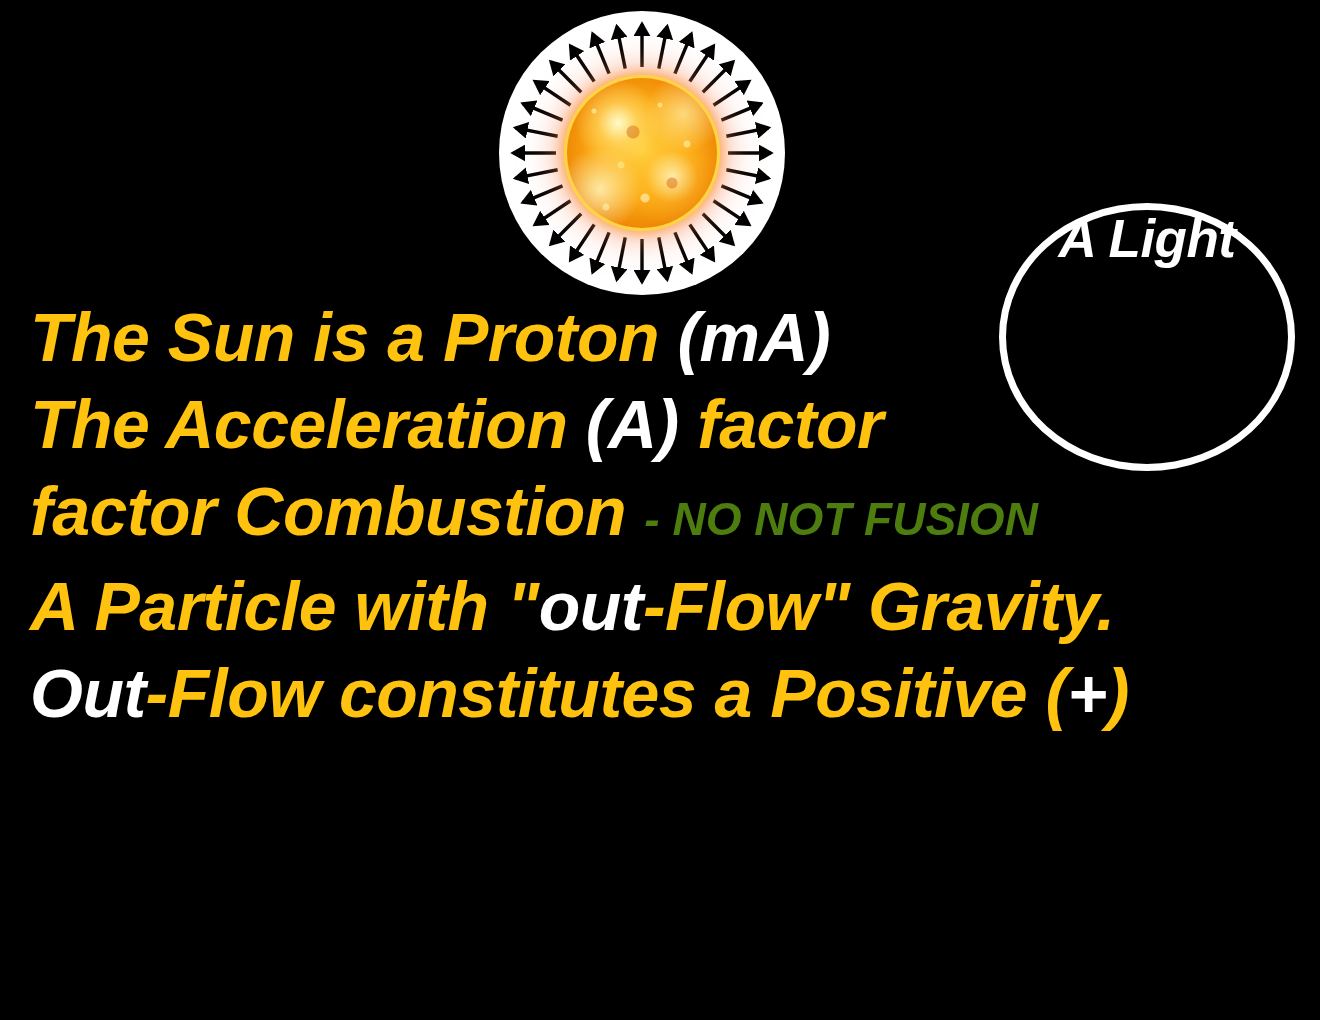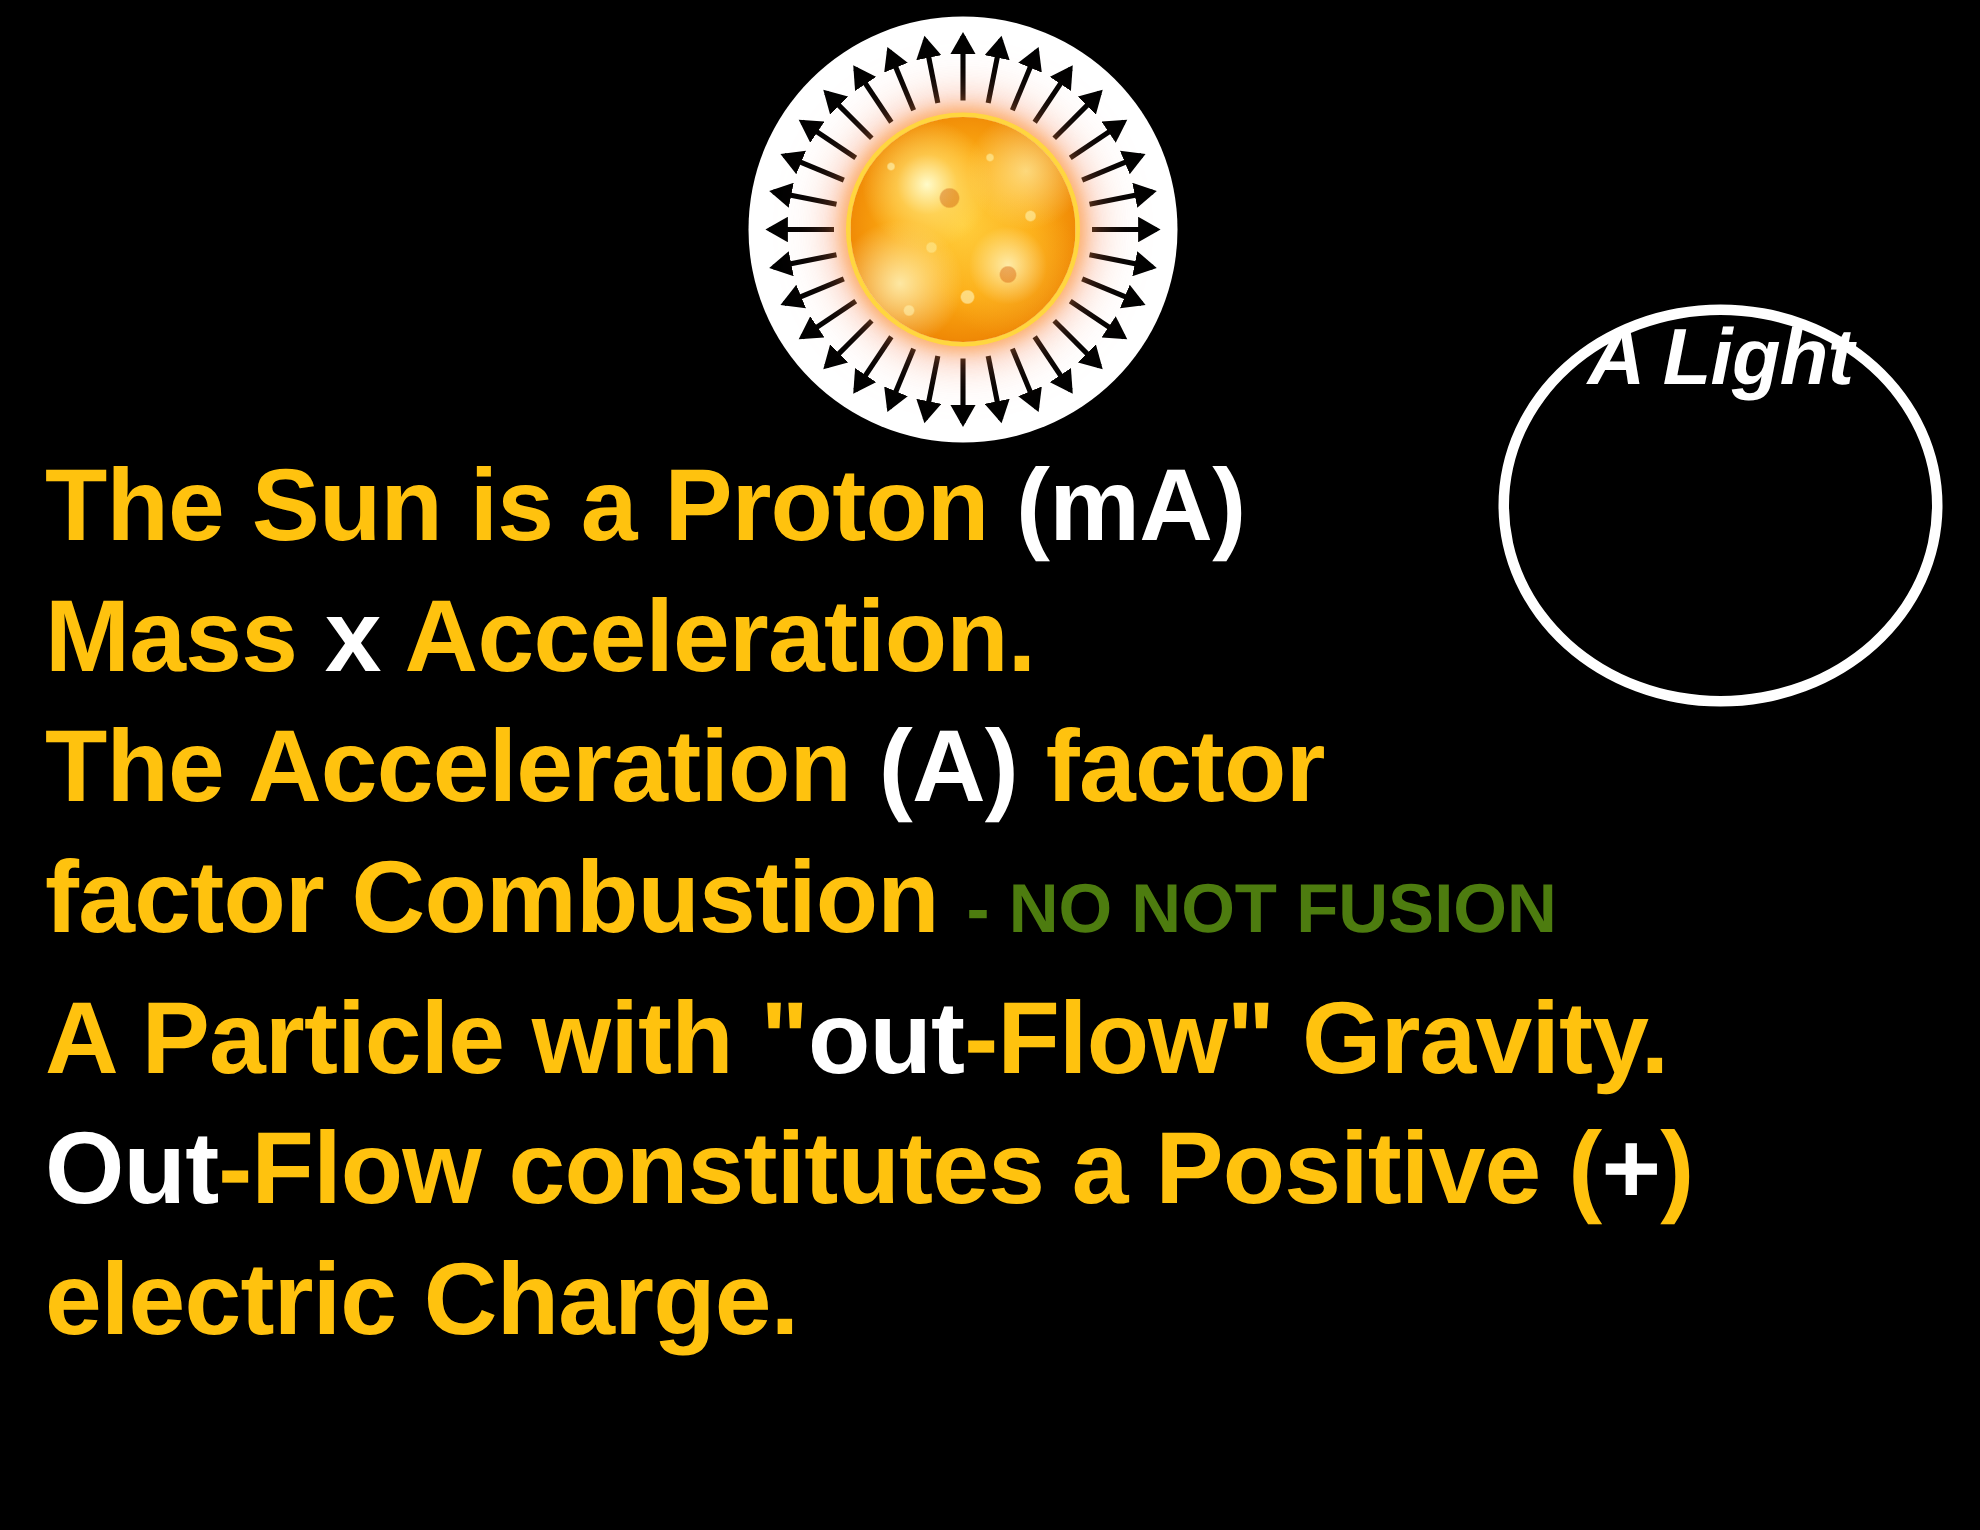--- a/index.html
+++ b/index.html
@@ -73,20 +73,21 @@
 
   
   #caption-block {
     position: absolute;
     left: 30px;
     top: 294px;
     width: 1270px;
   }
   .caption-line {
     font-weight: bold;
+    font-style: italic;
     font-size: 68px;
     line-height: 87px;
     letter-spacing: -0.5px;
     white-space: nowrap;
     color: #FFC20E;
   }
   .w { color: #FFFFFF; }
   .y { color: #FFC20E; }
   .r {
     color: #4d7c0f;
@@ -165,25 +166,23 @@
           <line x1="95.22" y1="70.49" x2="71.33" y2="34.74"></line>
           <line x1="110.09" y1="62.55" x2="93.63" y2="22.82"></line>
           <line x1="126.22" y1="57.65" x2="117.83" y2="15.48"></line>
         </g>
     </svg>
     <div id="sun-core"></div>
   </div>
 
   <div id="caption-block">
       <div class="caption-line"><span class="y">The Sun is a Proton </span><span class="w">(mA)</span></div>
-      <div class="caption-line"><span class="y">Mass </span><span class="w">x</span><span class="y"> Acceleration.</span></div>
       <div class="caption-line"><span class="y">The Acceleration </span><span class="w">(A)</span><span class="y"> factor</span></div>
       <div class="caption-line"><span class="y">factor Combustion </span><span class="r">- NO NOT FUSION</span></div>
       <div class="caption-line"><span class="y">A Particle with  "</span><span class="w">out</span><span class="y">-Flow" Gravity.</span></div>
       <div class="caption-line"><span class="w">Out</span><span class="y">-Flow constitutes a Positive (</span><span class="w">+</span><span class="y">)</span></div>
-      <div class="caption-line"><span class="y">electric Charge.</span></div>
     </div>
 
   <div id="light-particle-bubble">
     <div class="bubble-line">A Light</div>
   </div>
 
 </div>
 
 </body></html>

